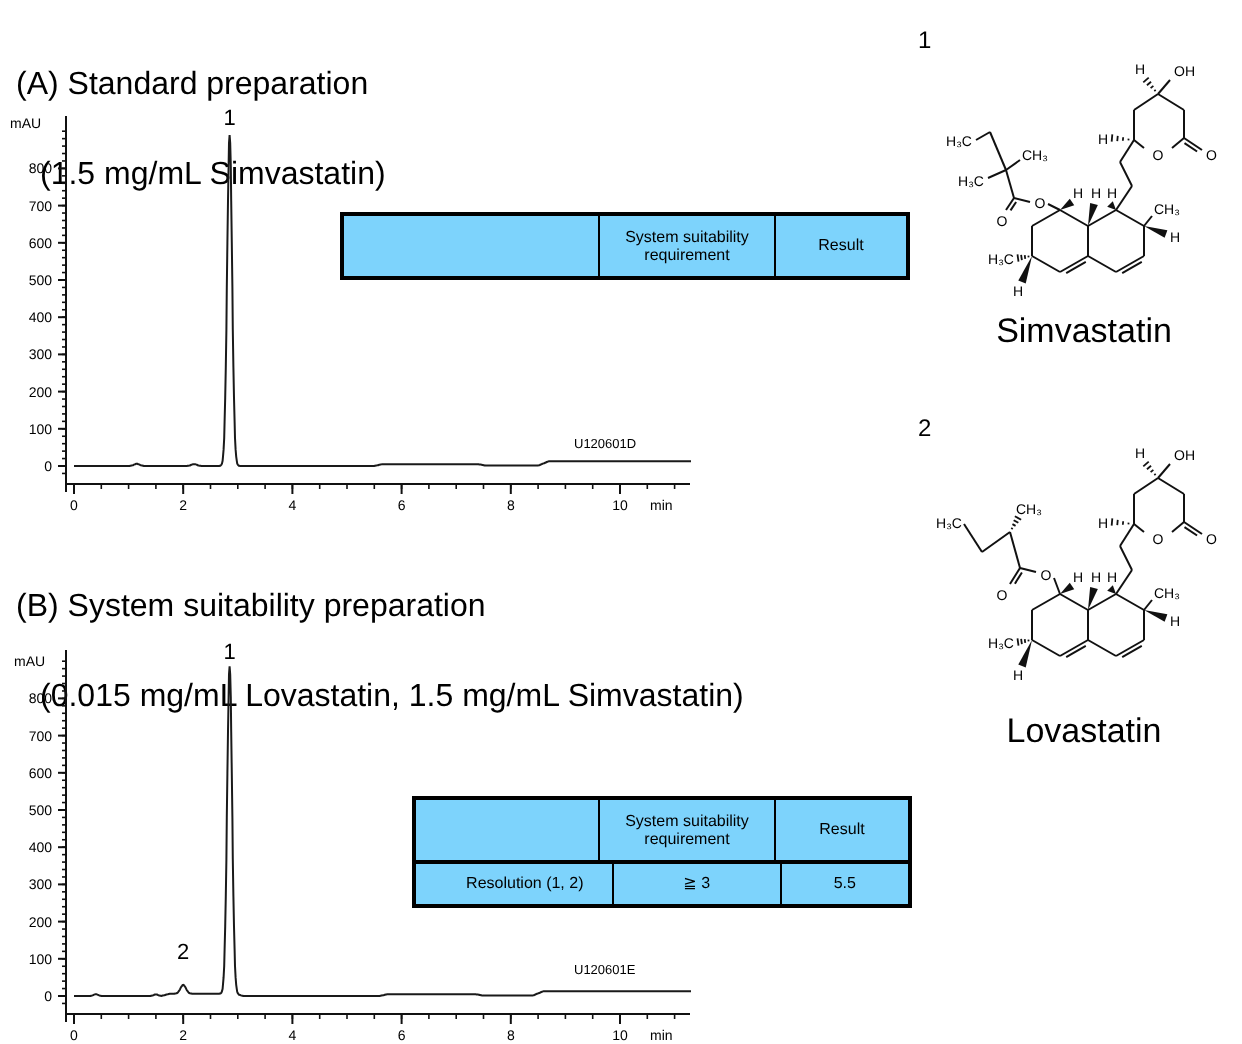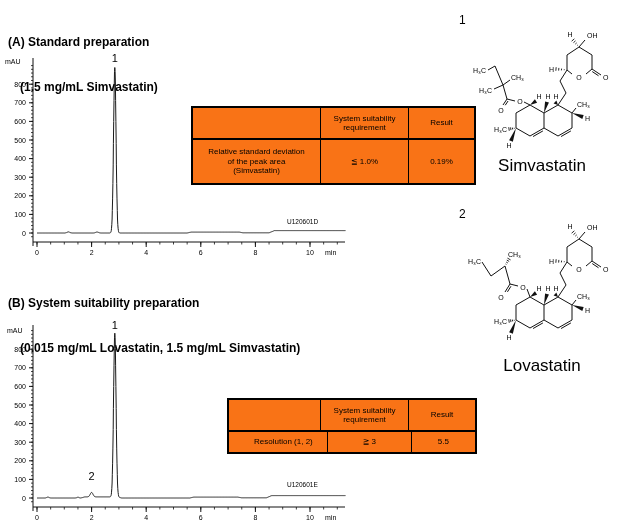--- a/index.html
+++ b/index.html
@@ -1,20 +1,20 @@
 <!DOCTYPE html>
 <html><head>
 <meta charset="utf-8">
 <style>
   html,body{margin:0;padding:0;background:#fff;}
   #page{position:relative;width:621px;height:522px;background:#fff;overflow:hidden;
         font-family:"Liberation Sans",sans-serif;color:#000;}
-  .ptitle{position:absolute;font-size:12px;line-height:15px;white-space:pre;font-weight:bold;}
+  .ptitle{position:absolute;font-size:16px;line-height:15px;white-space:pre;}
   .ptitle .l2{padding-left:12px;text-align:right;}
-  .stable{position:absolute;background:#f97316;border:2px solid #000;font-size:8px;line-height:9.5px;margin-left:21px;}
+  .stable{position:absolute;background:#7dd3fc;border:2px solid #000;font-size:8px;line-height:9.5px;}
   .trow{display:flex;}
   .trow+.trow{border-top:2px solid #000;}
   .tcell{display:flex;align-items:center;justify-content:center;text-align:center;
          padding:1px 7px;box-sizing:border-box;}
   .tcell+.tcell{border-left:1.5px solid #000;}
   .structnum{position:absolute;font-size:12px;}
   .caption{position:absolute;width:160px;text-align:center;font-size:17px;}
   svg{position:absolute;overflow:visible;}
   svg text{font-family:"Liberation Sans",sans-serif;fill:#000;}
 </style>
@@ -253,25 +253,20 @@
       <text x="91.6" y="167.536" font-size="11" text-anchor="middle" fill="#000">2</text>
       <text x="114.805" y="17.319999999999993" font-size="11" text-anchor="middle" fill="#000">1</text>
     </svg>
 
   <div class="stable" style="left:170px;top:106px;width:281px;">
     <div class="trow" style="height:30px;">
       <div class="tcell" style="width:127px;"></div>
       <div class="tcell" style="width:88px;">System suitability requirement</div>
       <div class="tcell" style="width:66px;">Result</div>
     </div>
-    <div class="trow" style="height:43px;">
-      <div class="tcell" style="width:127px;padding:1px 12px;">Relative standard deviation of the peak area (Simvastatin)</div>
-      <div class="tcell" style="width:88px;">≦ 1.0%</div>
-      <div class="tcell" style="width:66px;">0.19%</div>
-    </div>
   </div>
 
   <div class="stable" style="left:206px;top:398px;width:246px;">
     <div class="trow" style="height:30px;">
       <div class="tcell" style="width:91px;"></div>
       <div class="tcell" style="width:88px;">System suitability requirement</div>
       <div class="tcell" style="width:67px;">Result</div>
     </div>
     <div class="trow" style="height:20px;padding-left:11px;">
       <div class="tcell" style="width:91px;">Resolution (1, 2)</div>

